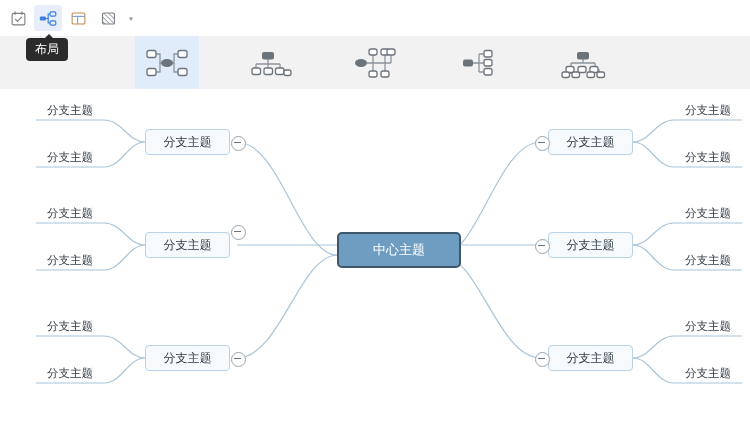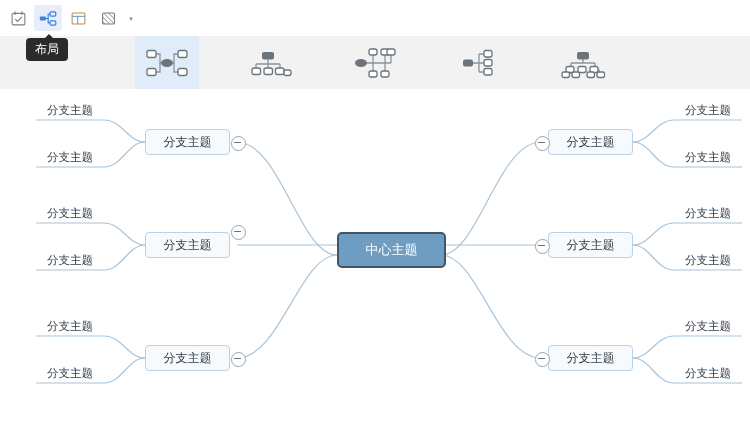--- a/index.html
+++ b/index.html
@@ -301,21 +301,21 @@
       <path d="M633,53 C650,53 656,78 674,78 L742,78"></path>
 
       <path d="M633,156 C650,156 656,134 674,134 L742,134"></path>
       <path d="M633,156 C650,156 656,181 674,181 L742,181"></path>
 
       <path d="M633,269 C650,269 656,247 674,247 L742,247"></path>
       <path d="M633,269 C650,269 656,294 674,294 L742,294"></path>
     </g>
   </svg>
 
-  <div class="node central" style="left:337px; top:143px; width:109px; height:36px;">
+  <div class="node central" style="left:337px; top:143px; width:124px; height:36px;">
     <span>中心主题</span>
   </div>
 
   <div class="node branch" style="left:145px; top:40px; width:85px; height:26px;">
     <span>分支主题</span>
   </div>
   <div class="toggle" style="left:231px; top:136px;"></div>
   <div class="toggle" style="left:231px; top:47px;"></div>
 
   <div class="node branch" style="left:145px; top:143px; width:85px; height:26px;">

